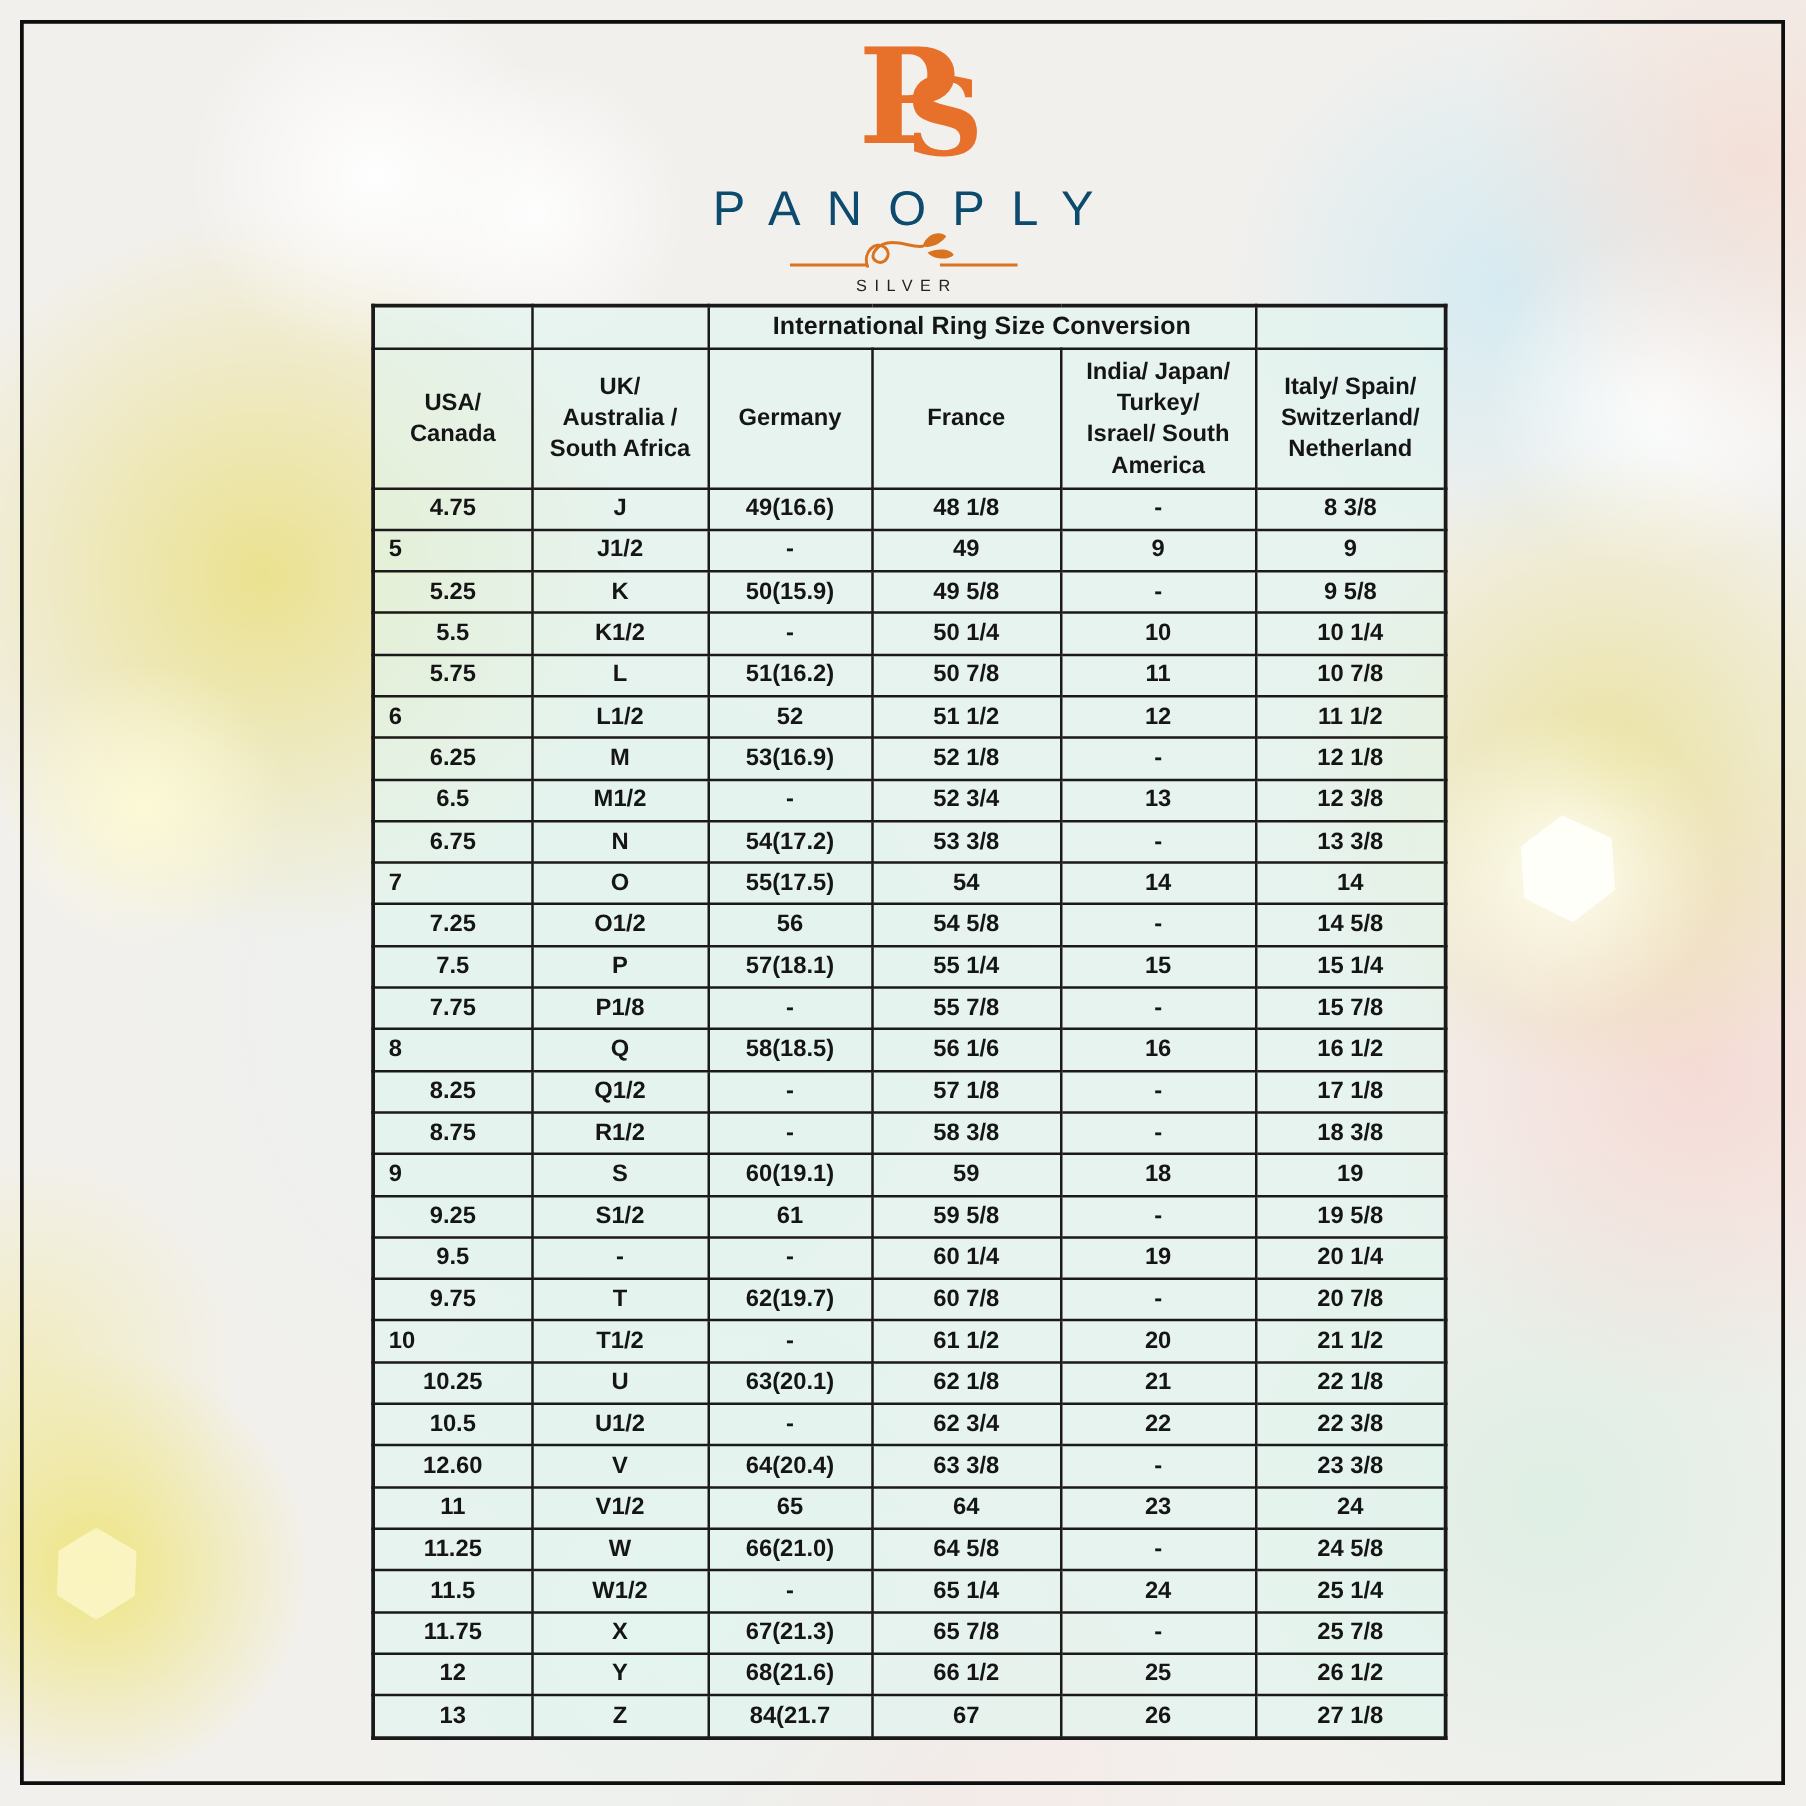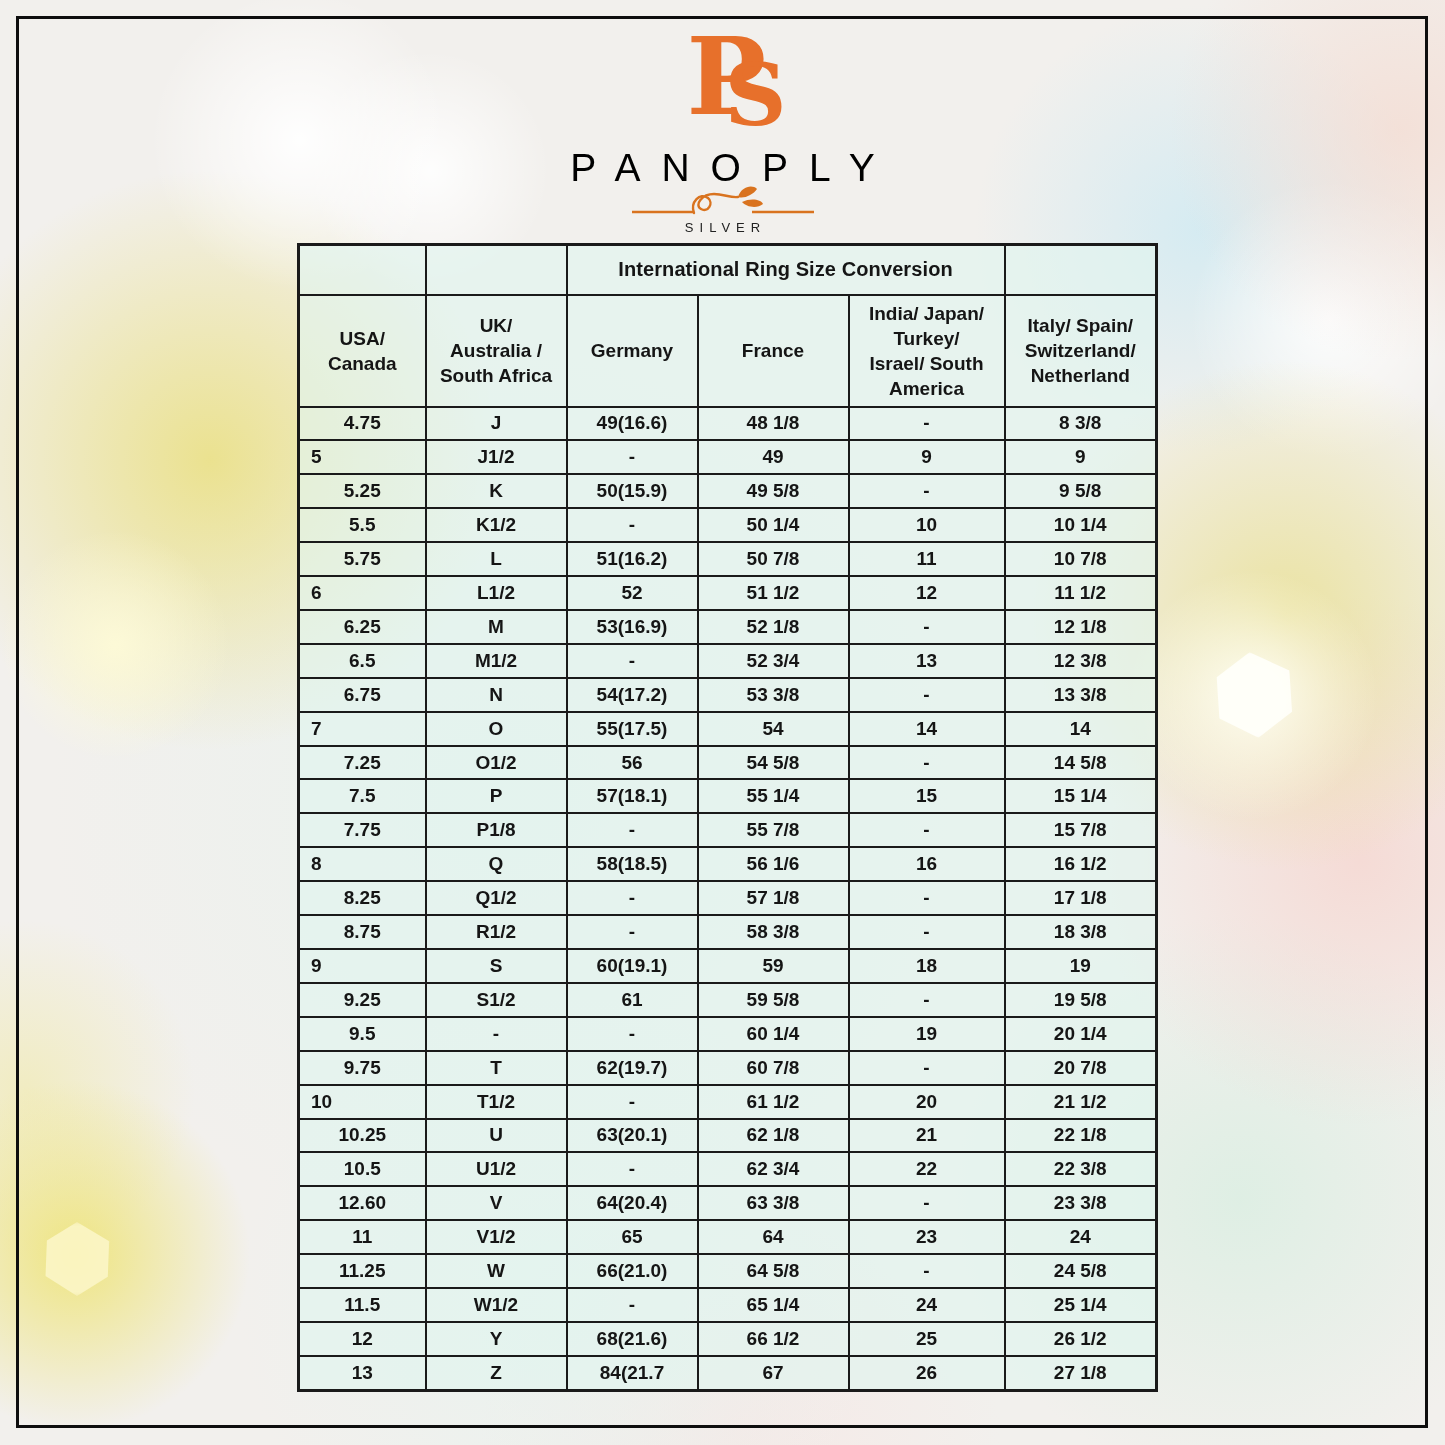--- a/index.html
+++ b/index.html
@@ -41,37 +41,37 @@
     position:absolute;left:16px;top:16px;right:17px;bottom:17px;
     border:3px solid #0e0e0e;
   }
   
   .brand{position:absolute;left:0;right:0;top:36px;text-align:center;}
   .mono{position:relative;width:160px;height:104px;margin:0 auto;}
   .mono .mp{position:absolute;left:44px;top:-12px;font:bold 106px/1 "DejaVu Serif",serif;color:var(--orange);}
   .mono .ms{position:absolute;left:82px;top:16px;font:bold 86px/1 "DejaVu Serif",serif;color:var(--orange);}
   .brand-name{
     margin-top:6px;font-size:39px;letter-spacing:21px;padding-left:21px;
-    color:#000000;font-weight:400;
+    color:#0c4a6e;font-weight:400;
   }
   .divider{margin-top:-4px;}
   .tagline{margin-top:-6px;font-size:13px;letter-spacing:6px;padding-left:6px;color:#222;font-weight:400;}
   
   table.ring{
     position:absolute;left:297px;top:243px;width:858px;height:1149px;
     border-collapse:collapse;table-layout:fixed;border:3px solid var(--border);
   }
   table.ring td,table.ring th{
     border:2px solid var(--border);
     background:rgba(224,245,238,0.66);
     color:var(--ink);
     font-family:"Liberation Sans",sans-serif;font-weight:bold;
     text-align:center;vertical-align:middle;padding:0;overflow:hidden;
   }
-  tr.title-row{height:50px;}
+  tr.title-row{height:34px;}
   td.title-cell{font-size:20px;letter-spacing:0.1px;}
   tr.header-row{height:112px;}
   tr.header-row th{font-size:19px;line-height:25px;}
   table.ring tbody td{font-size:19px;}
   table.ring tbody td.al{text-align:left;padding-left:11px;}
 </style>
 </head>
 <body>
 
 <div class="bokeh"></div>
@@ -333,20 +333,28 @@
       </tr>
       <tr>
         <td>11.5</td>
         <td>W1/2</td>
         <td>-</td>
         <td>65 1/4</td>
         <td>24</td>
         <td>25 1/4</td>
       </tr>
       <tr>
+        <td>11.75</td>
+        <td>X</td>
+        <td>67(21.3)</td>
+        <td>65 7/8</td>
+        <td>-</td>
+        <td>25 7/8</td>
+      </tr>
+      <tr>
         <td>12</td>
         <td>Y</td>
         <td>68(21.6)</td>
         <td>66 1/2</td>
         <td>25</td>
         <td>26 1/2</td>
       </tr>
       <tr>
         <td>13</td>
         <td>Z</td>

